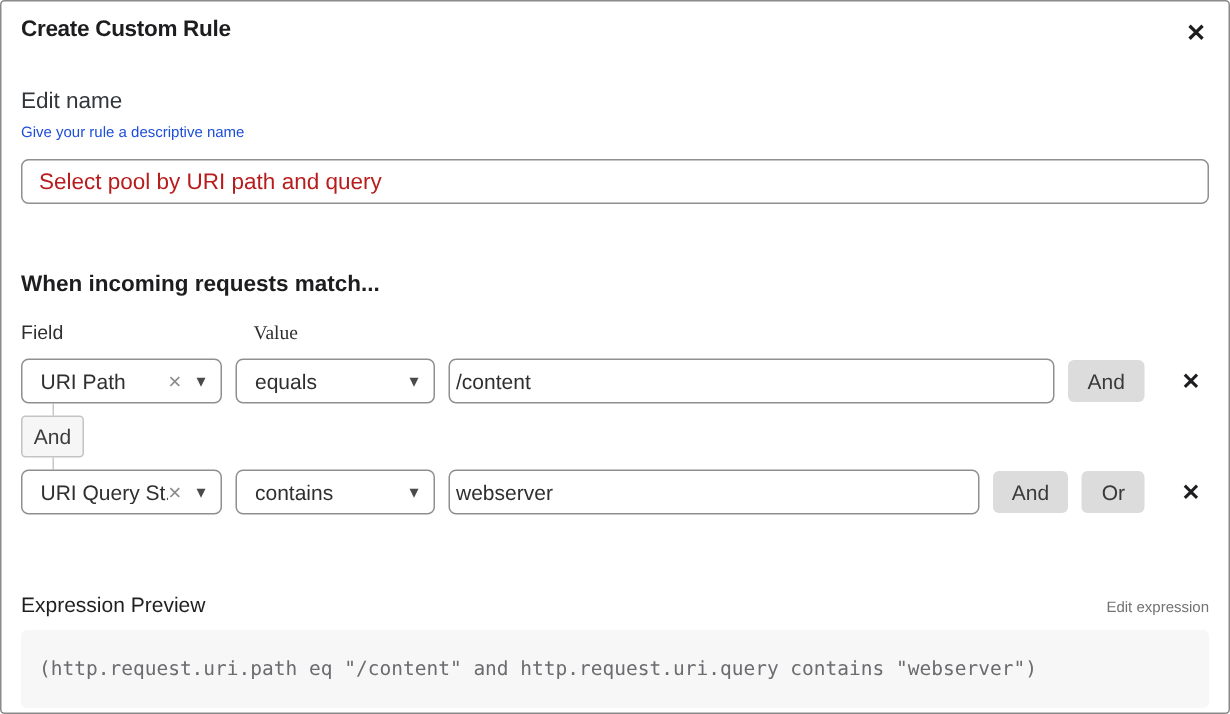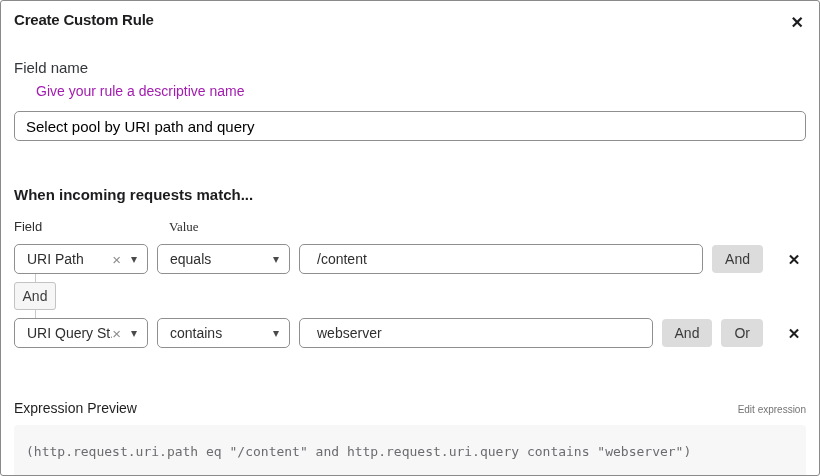--- a/index.html
+++ b/index.html
@@ -18,25 +18,25 @@
   .modal-header { display: flex; justify-content: space-between; align-items: flex-start; margin-top: 10px; }
   .modal-title { font-size: 15px; font-weight: 700; color: #1d1d1f; letter-spacing: -0.2px; }
   .close-btn {
     background: none; border: none; cursor: pointer;
     font-size: 16px; font-weight: 700; color: #1d1d1f;
     line-height: 1; padding: 4px 2px; margin-top: 0px;
   }
 
   
   .rule-name-label { margin-top: 24px; font-size: 15px; color: #33373b; }
-  .rule-name-helper { margin-top: 7px; font-size: 14px; color: #a21caf; margin-left: 22px; }
+  .rule-name-helper { margin-top: 7px; font-size: 10px; color: #1d4ed8; }
   .rule-name-input {
     margin-top: 12px; width: 100%; height: 30px;
     border: 1px solid #8f8f8f; border-radius: 5px;
-    padding: 0 11px; font-size: 15px; color: #000000;
+    padding: 0 11px; font-size: 15px; color: #b91c1c;
     font-family: "Liberation Sans", sans-serif;
     outline: none; background: #fff;
   }
 
   
   .match-heading { margin-top: 45px; font-size: 15px; font-weight: 700; color: #1d1d1f; }
   .col-labels { margin-top: 16px; display: flex; gap: 21px; font-size: 13px; color: #2f2f2f; }
   .col-field { width: 134px; }
   .col-operator { width: 133px; }
   .col-value { flex: 1; font-family: Liberation Serif, serif; }
@@ -47,21 +47,21 @@
     background: #fff; display: flex; align-items: center;
     padding: 0 10px 0 12px; cursor: pointer; font-size: 14px; color: #2f2f2f;
   }
   .select-box.field { width: 134px; }
   .select-box.operator { width: 133px; }
   .select-label { flex: 1; white-space: nowrap; overflow: hidden; }
   .clear-x { color: #8c8c8c; font-size: 15px; margin-right: 10px; line-height: 1; }
   .caret { color: #4a4a4a; font-size: 12px; line-height: 1; }
   .value-input {
     flex: 1; height: 30px; border: 1px solid #8f8f8f; border-radius: 5px;
-    padding: 0 17px; font-size: 14px; color: #2f2f2f;
+    padding: 0 4px; font-size: 14px; color: #2f2f2f;
     font-family: "Liberation Sans", sans-serif; outline: none; background: #fff;
   }
   .conj-btn {
     height: 28px; border: none; border-radius: 4px;
     background: #dcdcdc; color: #3a3a3a; font-size: 14px;
     padding: 0 13px; cursor: pointer; font-family: "Liberation Sans", sans-serif;
   }
   .delete-btn {
     background: none; border: none; cursor: pointer;
     font-size: 15px; font-weight: 700; color: #1d1d1f;
@@ -91,21 +91,21 @@
 </head>
 <body>
 
 <div class="content">
 
   <div class="modal-header">
     <div class="modal-title">Create Custom Rule</div>
     <button class="close-btn">✕</button>
   </div>
 
-  <div class="rule-name-label">Field name</div>
+  <div class="rule-name-label">Edit name</div>
   <div class="rule-name-helper">Give your rule a descriptive name</div>
   <input class="rule-name-input" type="text" value="Select pool by URI path and query" style="">
 
   <div class="match-heading">When incoming requests match...</div>
 
   <div class="col-labels">
     <div class="col-field">Field</div>
     <div class="col-value">Value</div>
   </div>
 

